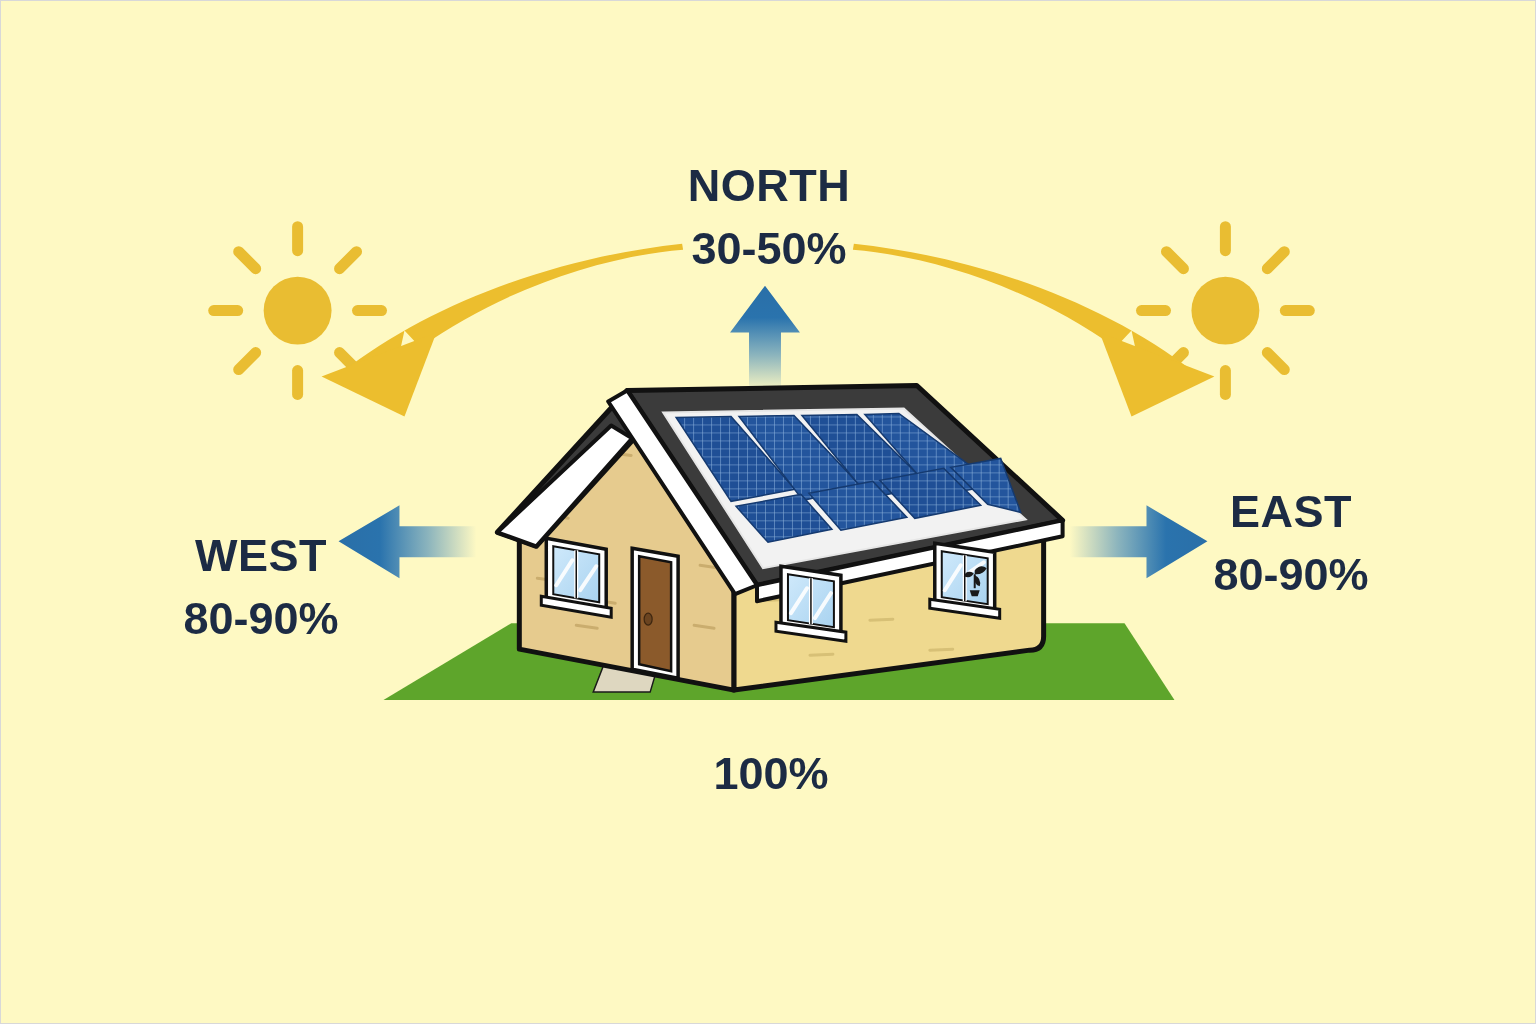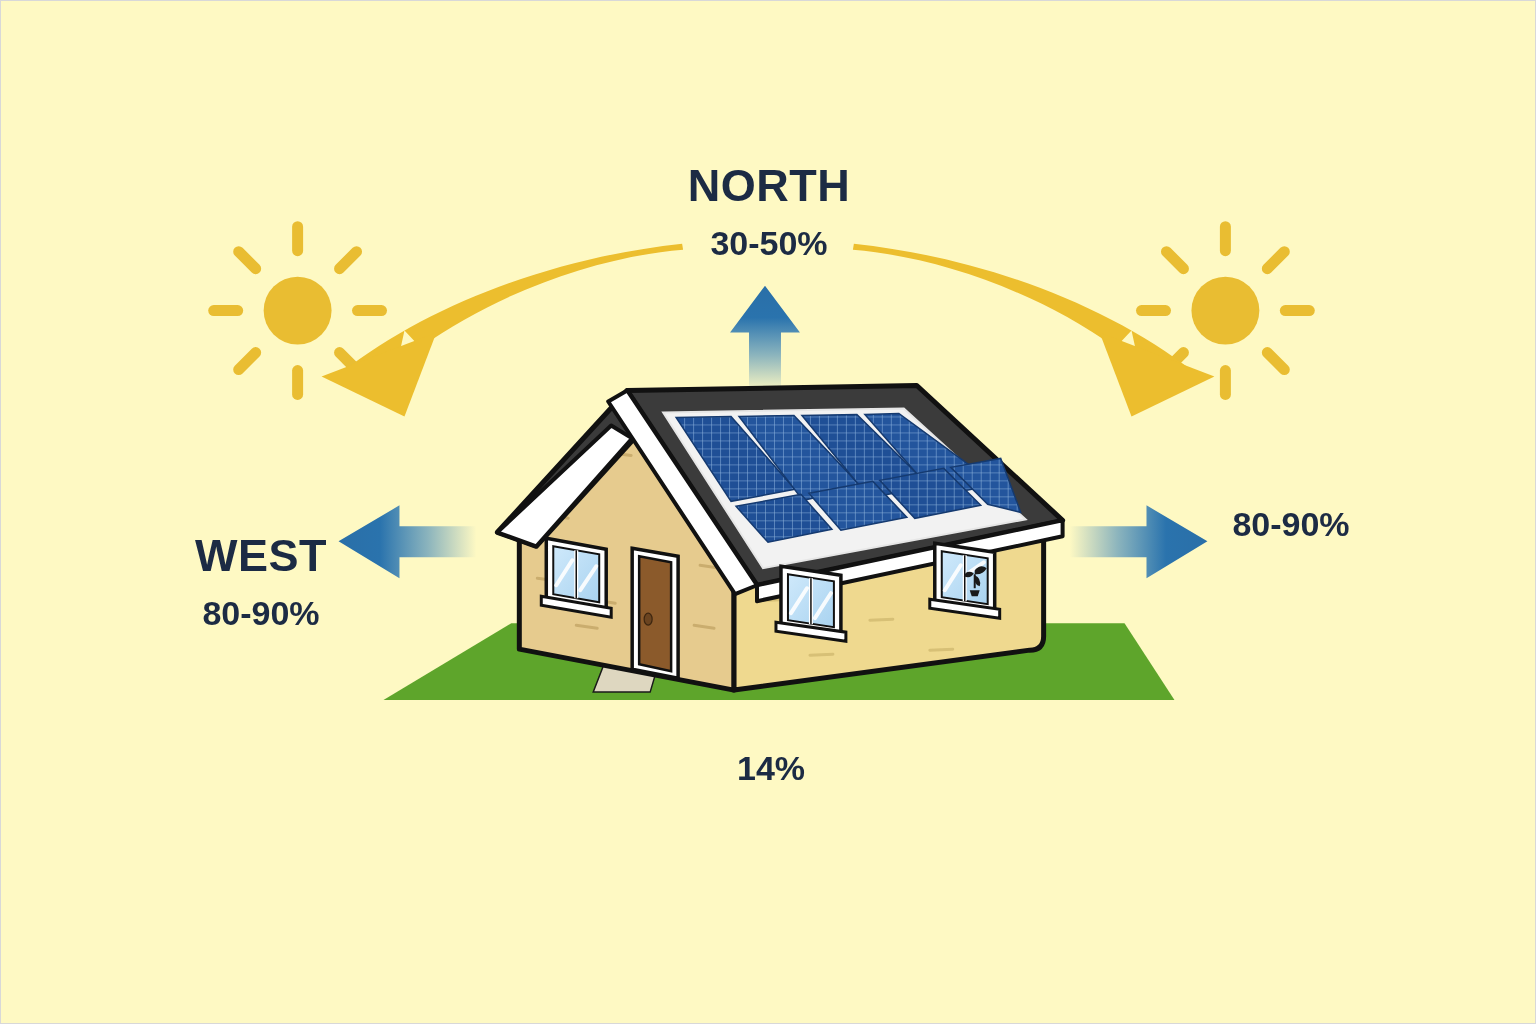--- a/index.html
+++ b/index.html
@@ -32,21 +32,21 @@
     user-select: none;
   }
   .dir-label .dir-name {
     display: block;
     font-size: 45px;
     letter-spacing: 0.5px;
     white-space: nowrap;
   }
   .dir-label .dir-val {
     display: block;
-    font-size: 34px;
+    font-size: 45px;
     margin-top: 18px;
     white-space: nowrap;
   }
   .lbl-north { left: 608px; top: 162px; width: 320px; }
   .lbl-south { left: 640px; top: 732px; width: 260px; }
   .lbl-west  { left: 140px; top: 488px; width: 240px; margin-top: 44px; }
   .lbl-east  { left: 1170px; top: 488px; width: 240px; }
 </style>
 </head>
 <body>
@@ -327,20 +327,21 @@
     <span class="dir-name">NORTH</span>
     <span class="dir-val">30-50%</span>
   </div>
 
   <div class="dir-label lbl-west">
     <span class="dir-name">WEST</span>
     <span class="dir-val">80-90%</span>
   </div>
 
   <div class="dir-label lbl-east">
+    <span class="dir-name">EAST</span>
     <span class="dir-val">80-90%</span>
   </div>
 
   <div class="dir-label lbl-south">
-    <span class="dir-val">14%</span>
+    <span class="dir-val">100%</span>
   </div>
 
 </div>
 
 </body></html>

